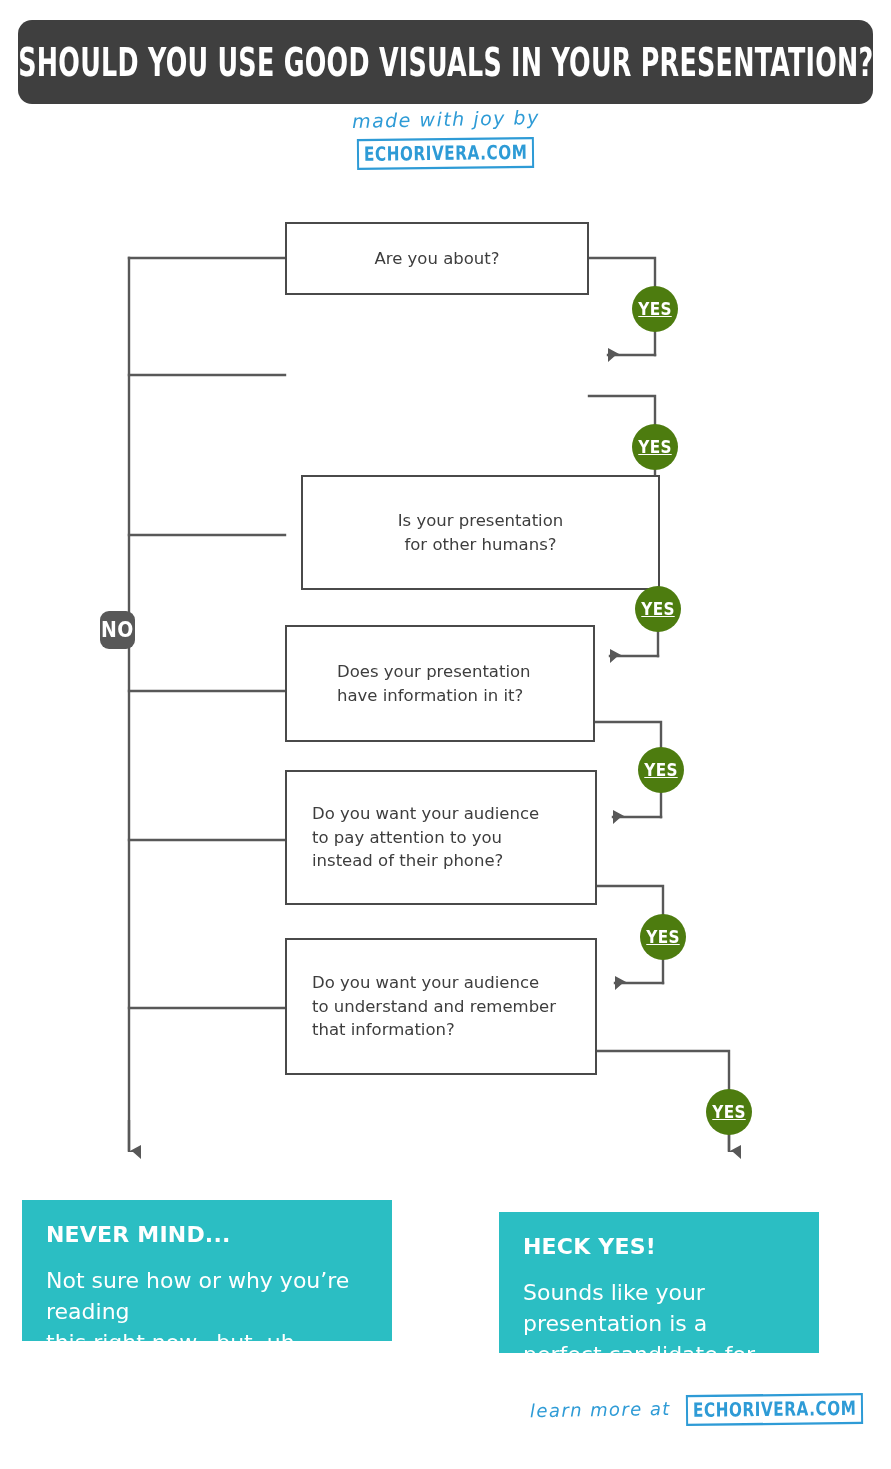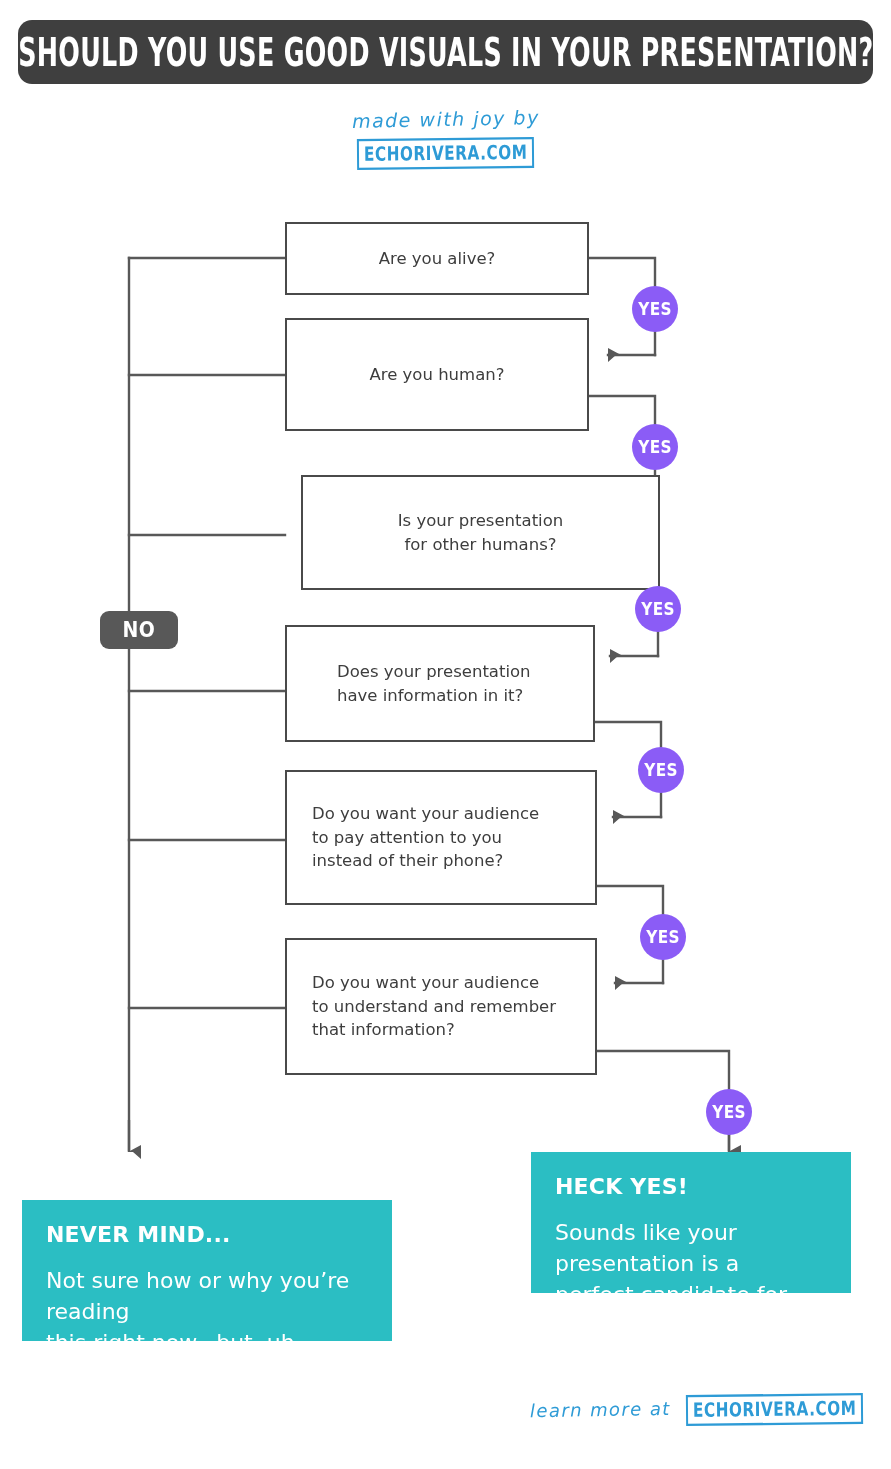--- a/index.html
+++ b/index.html
@@ -4,21 +4,21 @@
 <style>
   html,body{margin:0;padding:0;background:#ffffff;}
   body{
     width:891px;height:1469px;position:relative;overflow:hidden;
     font-family:"Liberation Sans", sans-serif;
     -webkit-font-smoothing:antialiased;
   }
 
   
   #title-banner{
-    position:absolute;left:18px;top:20px;width:855px;height:64px;
+    position:absolute;left:18px;top:20px;width:855px;height:84px;
     background:#3f3f3f;border-radius:14px;
     display:flex;align-items:center;justify-content:center;
     box-sizing:border-box;
   }
   #title-text{
     color:#ffffff;
     font-family:"DejaVu Sans Condensed","Liberation Sans Narrow","Liberation Sans",sans-serif;
     font-weight:bold;
     font-size:30px;
     letter-spacing:0.3px;
@@ -60,48 +60,48 @@
     display:flex;align-items:center;
     color:#3d3d3d;
     font-family:"DejaVu Sans","Liberation Sans",sans-serif;
     font-size:16.5px;line-height:1.45;
   }
   .qbox.center{justify-content:center;text-align:center;}
   .qbox.left{justify-content:flex-start;text-align:left;padding-left:40px;}
 
   .yes-badge{
     position:absolute;width:46px;height:46px;border-radius:50%;
-    background:#8b5cf6;color:#ffffff;
+    background:#4d7c0f;color:#ffffff;
     display:flex;align-items:center;justify-content:center;
     font-family:"DejaVu Sans Condensed","Liberation Sans Narrow","Liberation Sans",sans-serif;
-    font-weight:bold;font-size:17px;letter-spacing:0.3px;
+    font-weight:bold;font-size:17px;letter-spacing:0.3px;text-decoration:underline;
   }
   #no-badge{
-    position:absolute;left:100px;top:611px;width:78px;height:38px;
+    position:absolute;left:100px;top:611px;width:35px;height:38px;
     border-radius:9px;background:#585858;color:#ffffff;
     display:flex;align-items:center;justify-content:center;
     font-family:"DejaVu Sans Condensed","Liberation Sans Narrow","Liberation Sans",sans-serif;
     font-weight:bold;font-size:21px;letter-spacing:0.5px;
   }
 
   
   .outcome{
     position:absolute;background:#2bbec3;box-sizing:border-box;
     padding:22px 24px 20px 24px;color:#ffffff;
   }
   .outcome-title{
     font-family:"DejaVu Sans","Liberation Sans",sans-serif;
     font-weight:bold;font-size:22px;letter-spacing:0.2px;margin-bottom:18px;
   }
   .outcome-body{
     font-family:"DejaVu Sans","Liberation Sans",sans-serif;
     font-size:22px;line-height:1.42;white-space:pre-line;
   }
   #outcome-no{left:22px;top:1200px;width:370px;height:141px;}
-  #outcome-yes{left:499px;top:1152px;width:320px;height:141px;margin-left:32px;}
+  #outcome-yes{left:499px;top:1212px;width:320px;height:141px;}
 
   
   #footer{position:absolute;left:0;top:1396px;width:891px;text-align:right;padding-right:28px;box-sizing:border-box;}
   #footer-line{
     color:#2e9bd6;font-family:"DejaVu Sans",sans-serif;font-size:18px;
     font-style:italic;letter-spacing:1.4px;vertical-align:middle;
     display:inline-block;transform:rotate(-1deg);
   }
   #footer-logo{
     display:inline-block;margin-left:10px;vertical-align:middle;
@@ -165,26 +165,23 @@
       <path d="M597,1051 L729,1051 L729,1150"></path>
     </g>
 
     <g stroke="#585858" stroke-width="2.4" fill="none">
       <line x1="129" y1="1120" x2="129" y2="1152" marker-end="url(#ah-down)"></line>
       <line x1="729" y1="1120" x2="729" y2="1152" marker-end="url(#ah-down)"></line>
     </g>
   </svg>
 
   <div class="qbox center" style="left:285px;top:222px;width:304px;height:73px;">
-    <span>Are you alive?</span>
-  </div>
-
-  <div class="qbox center" style="left:285px;top:318px;width:304px;height:113px;">
-    <span>Are you human?</span>
-  </div>
+    <span>Are you about?</span>
+  </div>
+
 
   <div class="qbox center" style="left:285px;top:475px;width:359px;height:115px;white-space:pre-line;margin-left:16px;">
     <span>Is your presentation
 for other humans?</span>
   </div>
 
   <div class="qbox left" style="left:285px;top:625px;width:310px;height:117px;white-space:pre-line;padding-left:50px;">
     <span>Does your presentation
 have information in it?</span>
   </div>

